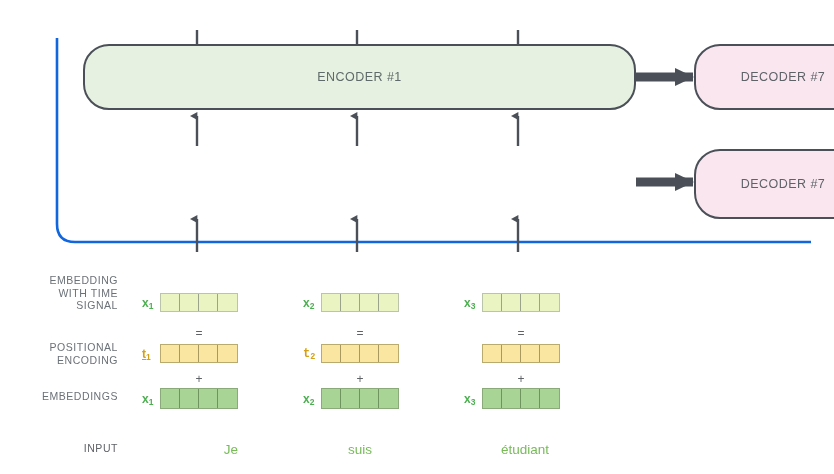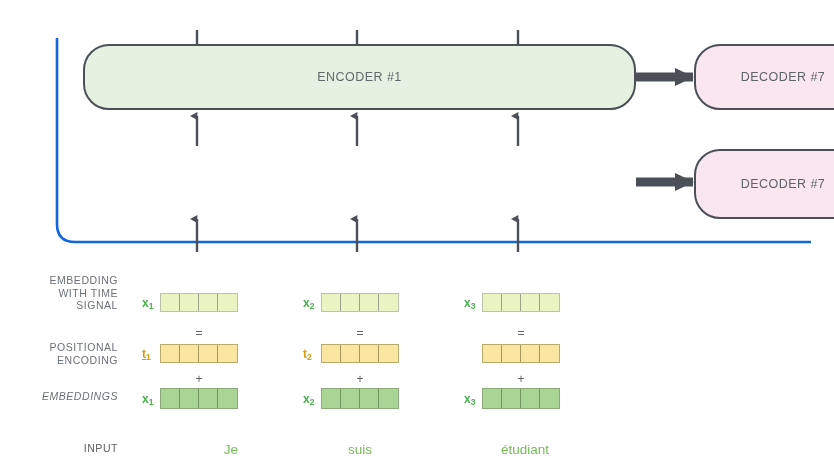--- a/index.html
+++ b/index.html
@@ -179,21 +179,21 @@
     <span class="block-label">DECODER #7</span>
   </div>
 
   <div class="row-label" style="left:18px; top:274px; width:100px;">EMBEDDING
 WITH TIME
 SIGNAL</div>
 
   <div class="row-label" style="left:18px; top:341px; width:100px;">POSITIONAL
 ENCODING</div>
 
-  <div class="row-label" style="left:18px; top:390px; width:100px;font-style:italic;">EMBEDDINGS</div>
+  <div class="row-label" style="left:18px; top:390px; width:100px;">EMBEDDINGS</div>
 
   <div class="input-tag" style="left:18px; top:442px; width:100px;">INPUT</div>
 
   <span class="vec-tag tag-green" style="left:142px; top:297px;">
     <span>x</span><sub>1</sub>
   </span>
   <div class="vec tint-pale" style="left:160px; top:293px; width:78px; height:19px;">
     <div class="cell" style="width:25%;"></div>
     <div class="cell" style="width:25%;"></div>
     <div class="cell" style="width:25%;"></div>
@@ -231,21 +231,21 @@
   </span>
   <div class="vec tint-pale" style="left:321px; top:293px; width:78px; height:19px;">
     <div class="cell" style="width:25%;"></div>
     <div class="cell" style="width:25%;"></div>
     <div class="cell" style="width:25%;"></div>
     <div class="cell" style="width:25%;"></div>
   </div>
 
   <div class="op" style="left:321px; top:327px; width:78px;">=</div>
 
-  <span class="vec-tag tag-orange" style="left:303px; top:348px;">
+  <span class="vec-tag tag-orange" style="left:303px; top:348px;font-family:Liberation Mono, monospace;">
     <span>t</span><sub>2</sub>
   </span>
   <div class="vec tint-yellow" style="left:321px; top:344px; width:78px; height:19px;">
     <div class="cell" style="width:25%;"></div>
     <div class="cell" style="width:25%;"></div>
     <div class="cell" style="width:25%;"></div>
     <div class="cell" style="width:25%;"></div>
   </div>
 
   <div class="op" style="left:321px; top:373px; width:78px;">+</div>

